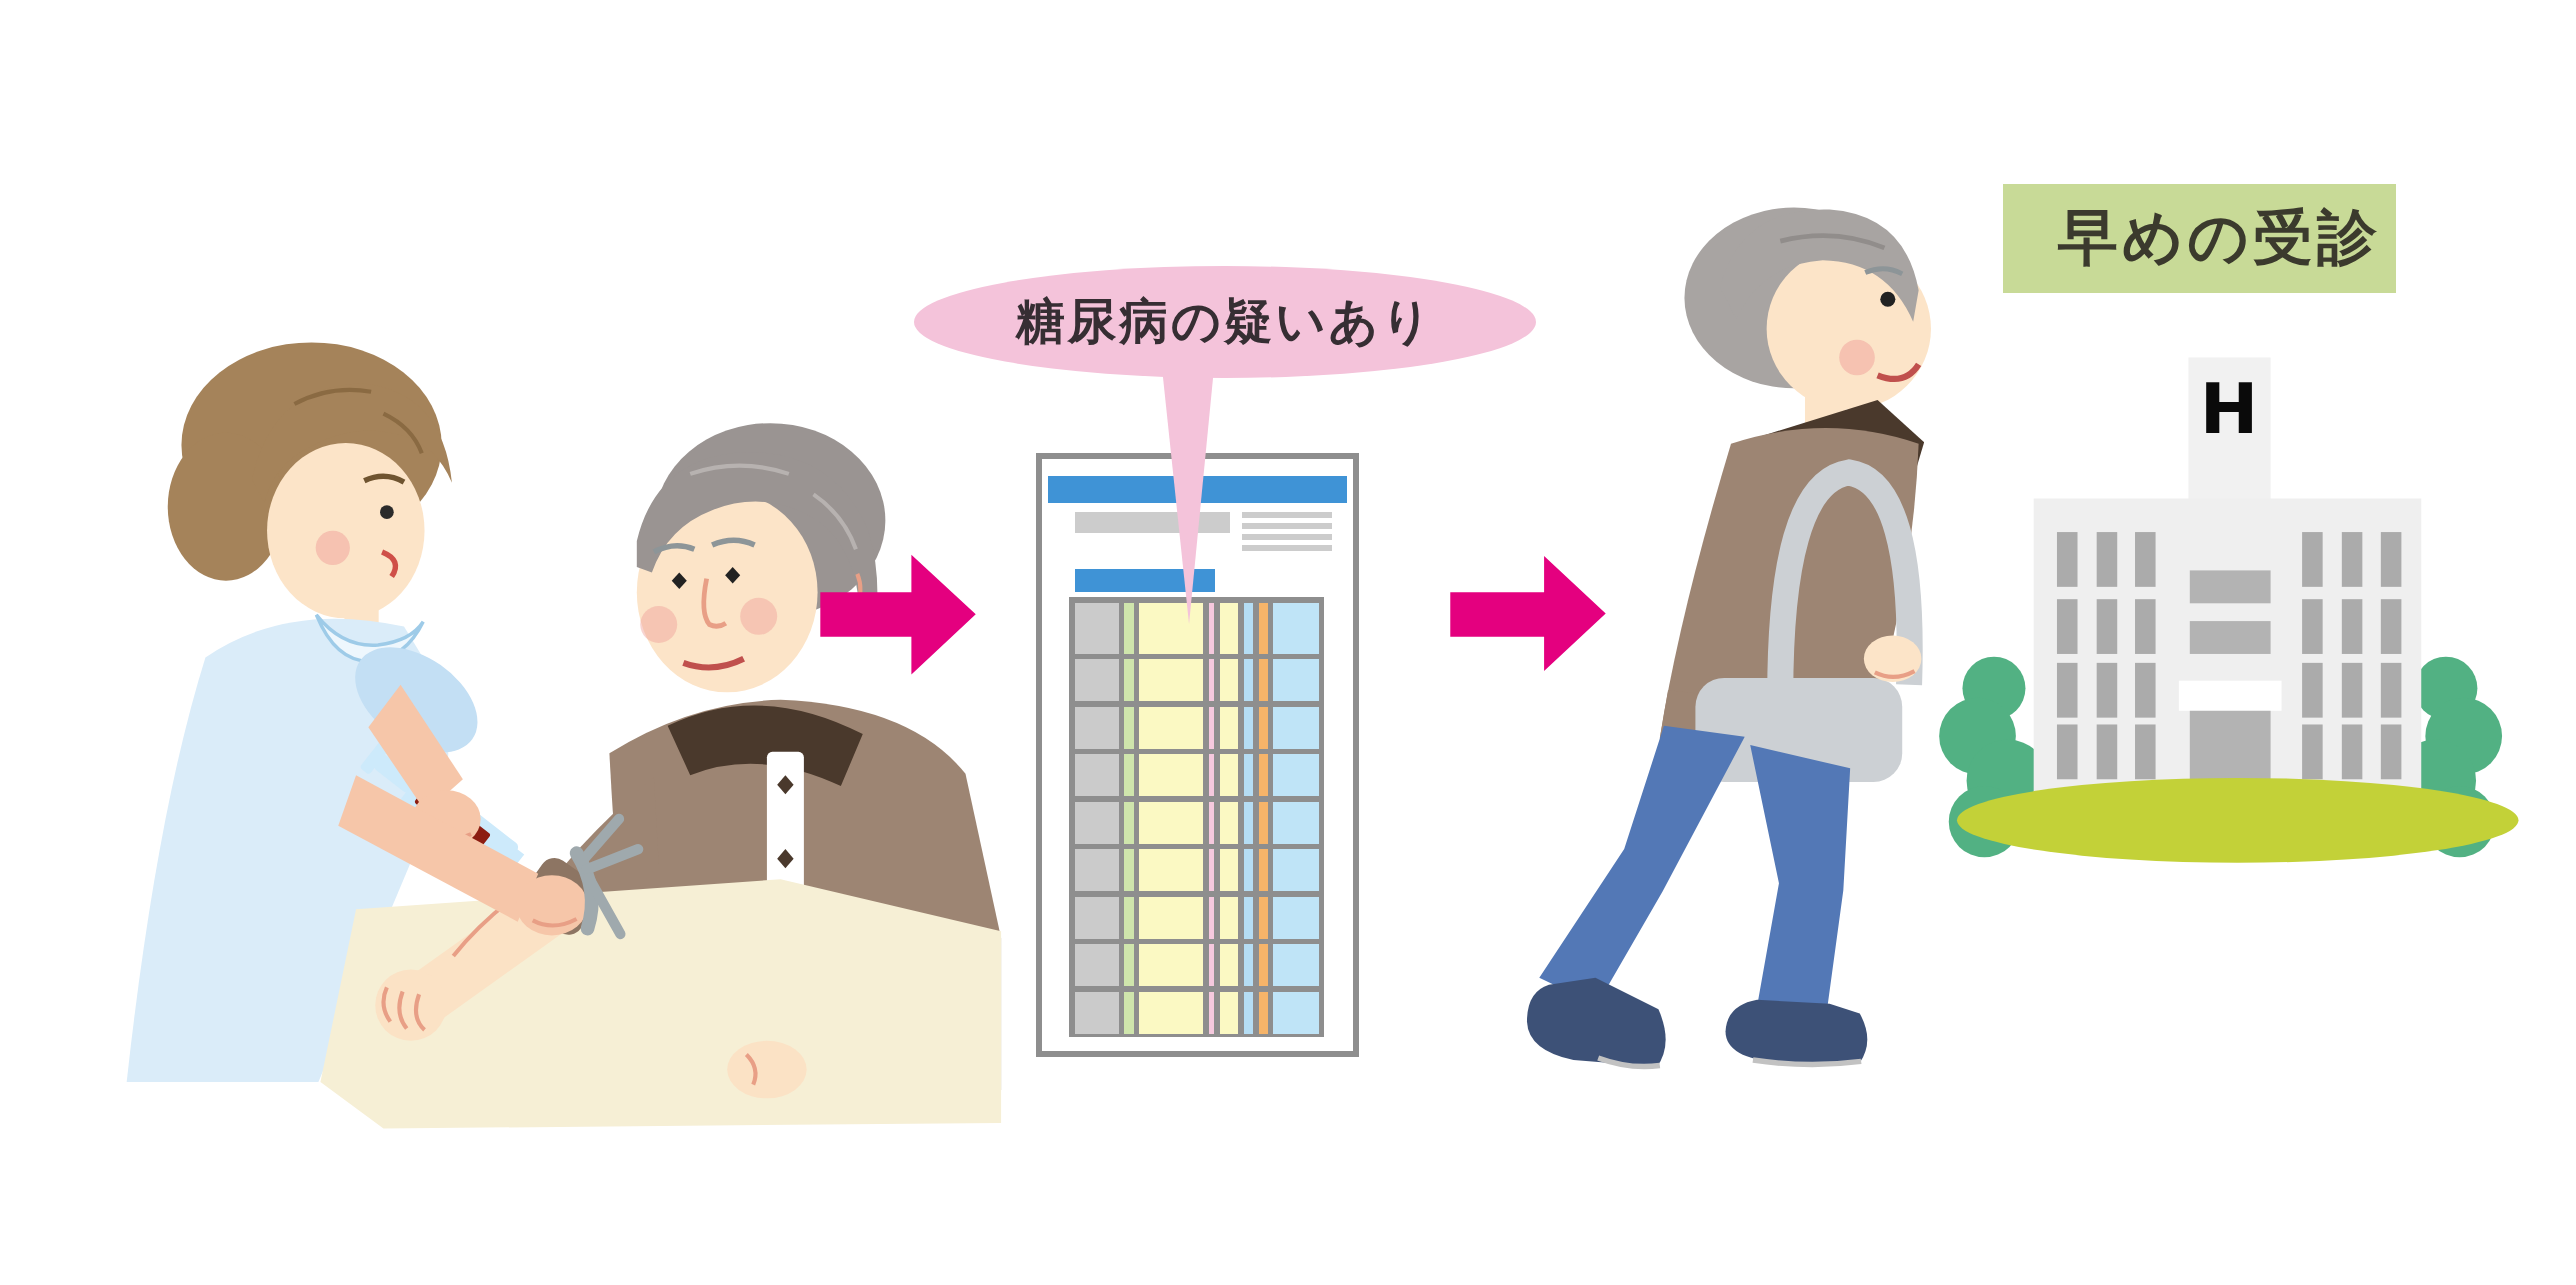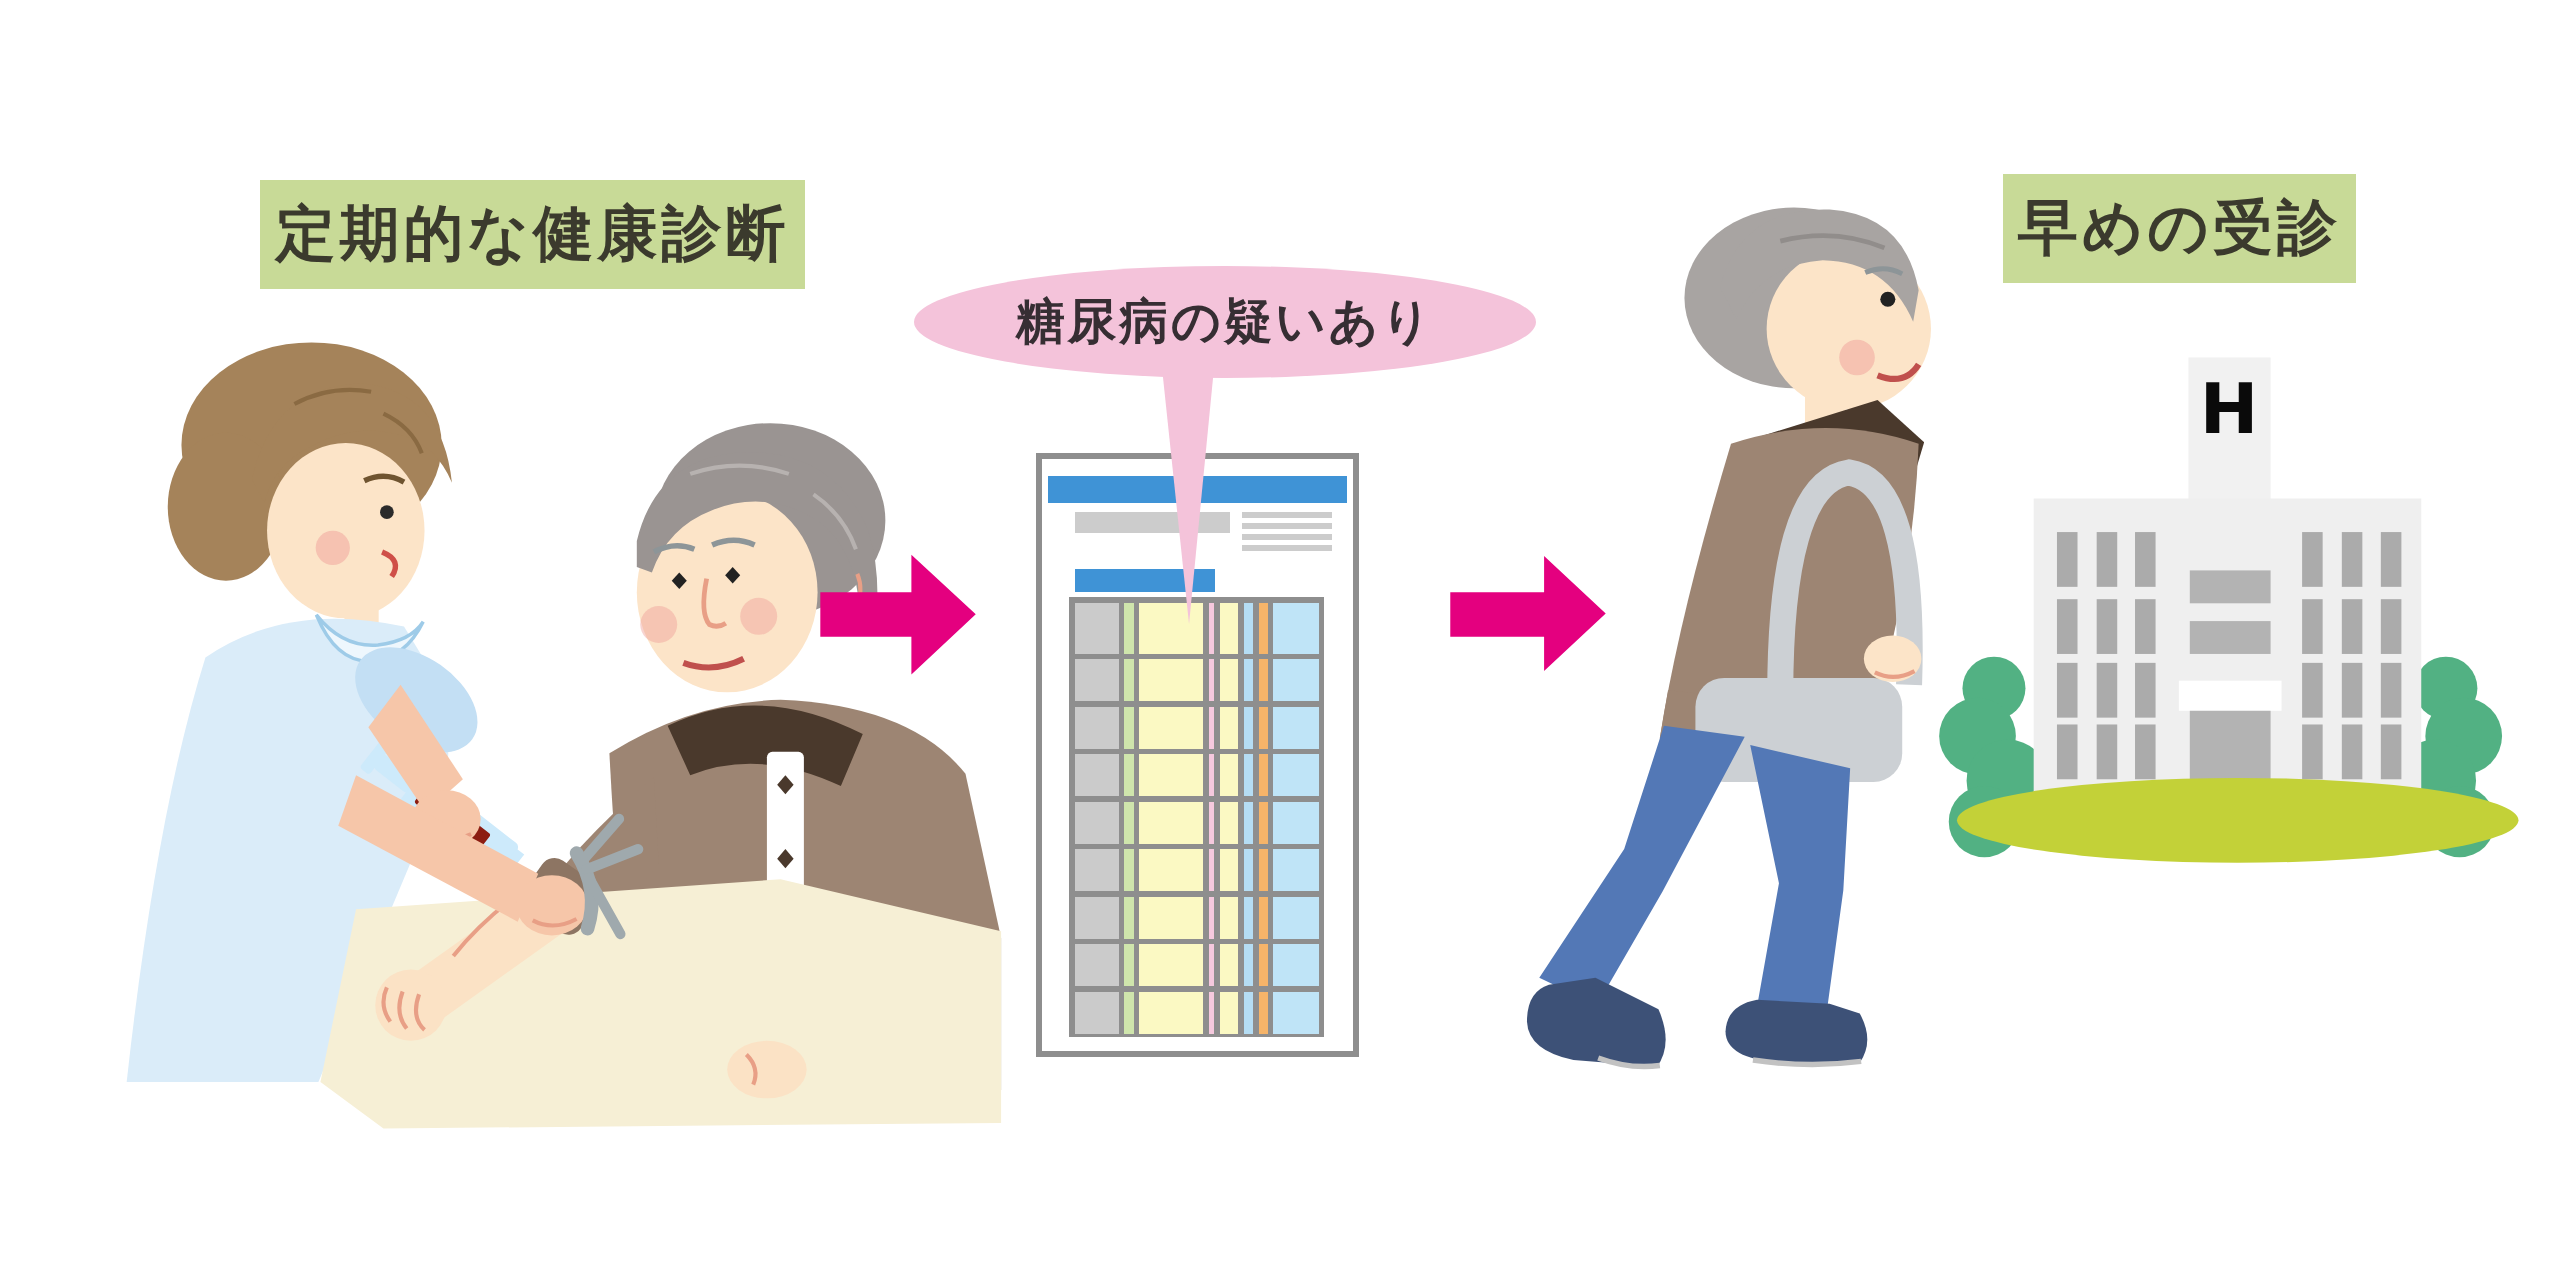--- a/index.html
+++ b/index.html
@@ -3,21 +3,21 @@
 <meta charset="utf-8">
 <style>
   html,body{margin:0;padding:0;background:#ffffff;}
   .canvas{position:relative;width:2576px;height:1286px;background:#ffffff;overflow:hidden;
           font-family:"DejaVu Sans","Liberation Sans",sans-serif;}
   .art{position:absolute;left:0;top:0;z-index:1;}
   .caption{position:absolute;z-index:4;background:#c8da97;color:#3b3a2d;
            display:flex;align-items:center;justify-content:center;
            font-size:60px;font-weight:600;letter-spacing:4.1px;}
   .caption.left{left:260px;top:180px;width:545px;height:109px;}
-  .caption.right{left:2003px;top:174px;width:353px;height:109px;}
+  .caption.right{left:2003px;top:184px;width:353px;height:109px;padding-left:40px;}
   .doc{position:absolute;left:1036px;top:453px;width:323px;height:604px;z-index:2;
        background:#ffffff;border:6.8px solid #8e8e8e;box-sizing:border-box;}
   .doc .bar{position:absolute;}
   .doc-bar-1{left:5.5px;top:17px;width:299px;height:27px;background:#3f93d6;}
   .doc-graybar{left:33px;top:53px;width:155px;height:20.5px;background:#cccccc;}
   .doc-line{position:absolute;left:200px;width:90px;height:6.2px;background:#cccccc;}
   .doc-bar-2{left:33px;top:110px;width:140px;height:22.6px;background:#3f93d6;}
   .report-table{position:absolute;left:27px;top:138px;width:255px;height:440px;
                 background:#8e8e8e;display:grid;gap:5.5px;padding:5.5px;box-sizing:border-box;}
   .report-table .cell{width:100%;height:100%;}
@@ -272,23 +272,20 @@
         <div class="cell" style="background: rgb(207, 229, 172);"></div>
         <div class="cell" style="background: rgb(251, 249, 195);"></div>
         <div class="cell" style="background: rgb(246, 201, 222);"></div>
         <div class="cell" style="background: rgb(251, 249, 195);"></div>
         <div class="cell" style="background: rgb(181, 221, 244);"></div>
         <div class="cell" style="background: rgb(246, 180, 105);"></div>
         <div class="cell" style="background: rgb(191, 228, 247);"></div>
       </div>
   </div>
 
-  <div class="caption left">
-    <span>定期的な健康診断</span>
-  </div>
 
   <div class="bubble">
     <span>糖尿病の疑いあり</span>
   </div>
   <div class="bubble-tail"></div>
 
   <div class="caption right">
     <span>早めの受診</span>
   </div>
 

